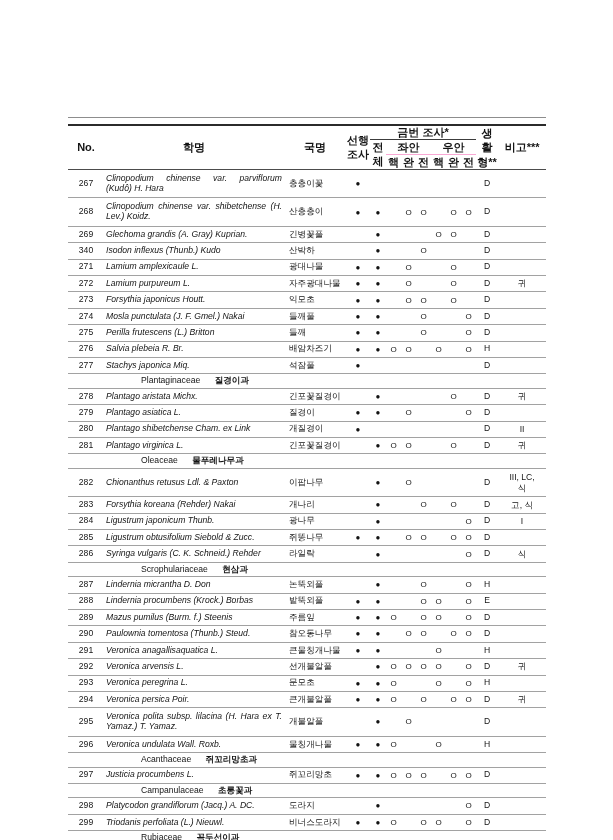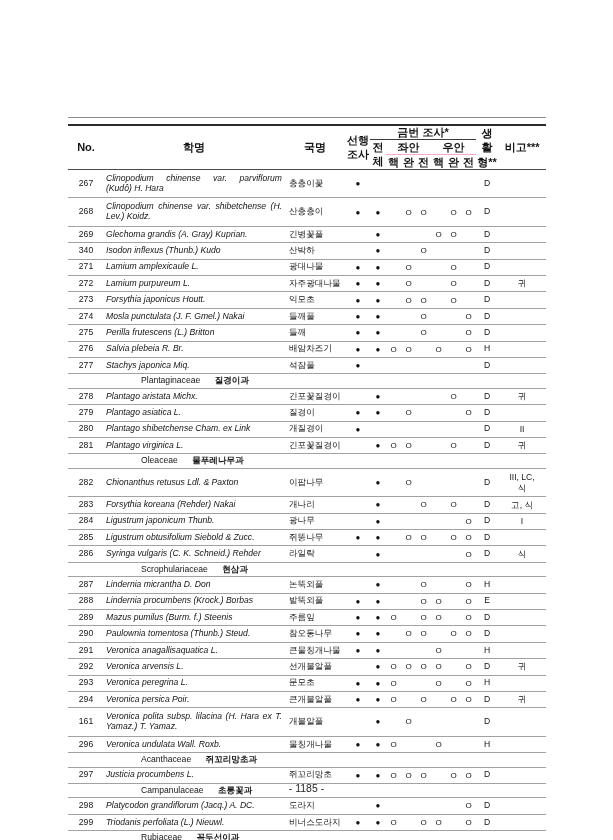--- a/index.html
+++ b/index.html
@@ -614,21 +614,21 @@
             <td class="mark"><span>O</span></td>
             <td class="mark"></td>
             <td class="mark"><span>O</span></td>
             <td class="mark"><span>O</span></td>
             <td class="life">D</td>
             <td class="note">
               <span style="display: block;">귀</span>
             </td>
           </tr>
           <tr class="species tall">
-            <td class="no">161</td>
+            <td class="no">295</td>
             <td class="name">
               <span class="nline jline">Veronica polita subsp. lilacina (H. Hara ex T.</span>
               <span class="nline">Yamaz.) T. Yamaz.</span>
             </td>
             <td class="kor">개불알풀</td>
             <td class="mark"></td>
             <td class="mark"><span class="dot">●</span></td>
             <td class="mark"></td>
             <td class="mark"><span>O</span></td>
             <td class="mark"></td>
@@ -711,14 +711,13 @@
             <td class="mark"><span>O</span></td>
             <td class="life">D</td>
             <td class="note"></td>
           </tr>
           <tr class="section">
             <td colspan="13"><span class="fam-latin">Rubiaceae</span><span class="fam-kor"> 꼭두선이과</span></td>
           </tr>
         </tbody>
     </table>
   </div>
-  <div class="page-number">- 1185 -</div>
 </div>
 
 </body></html>

